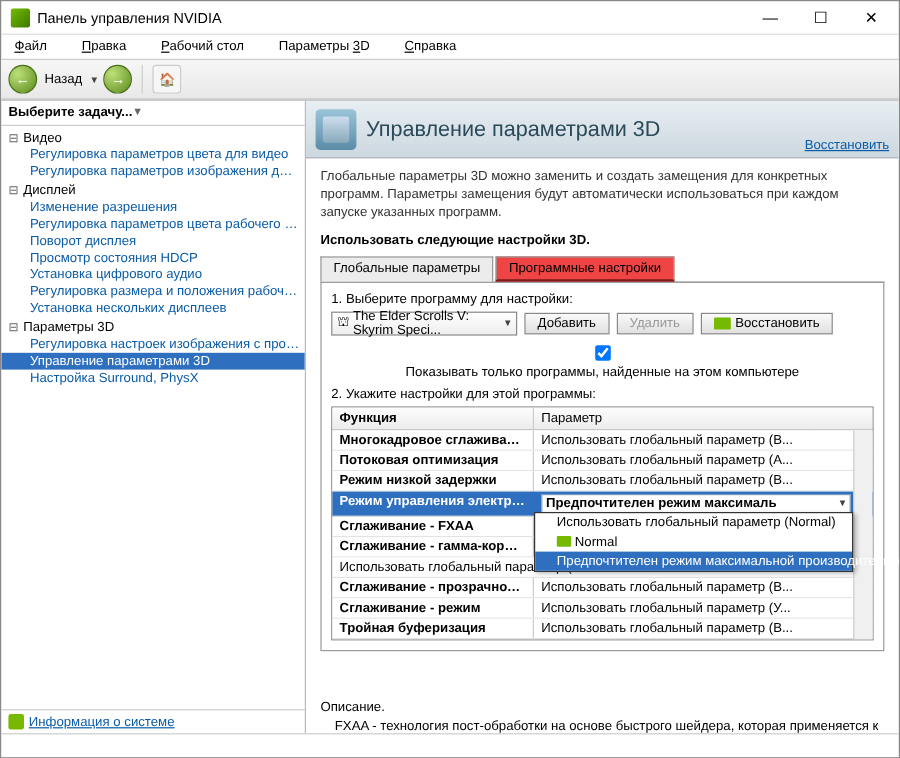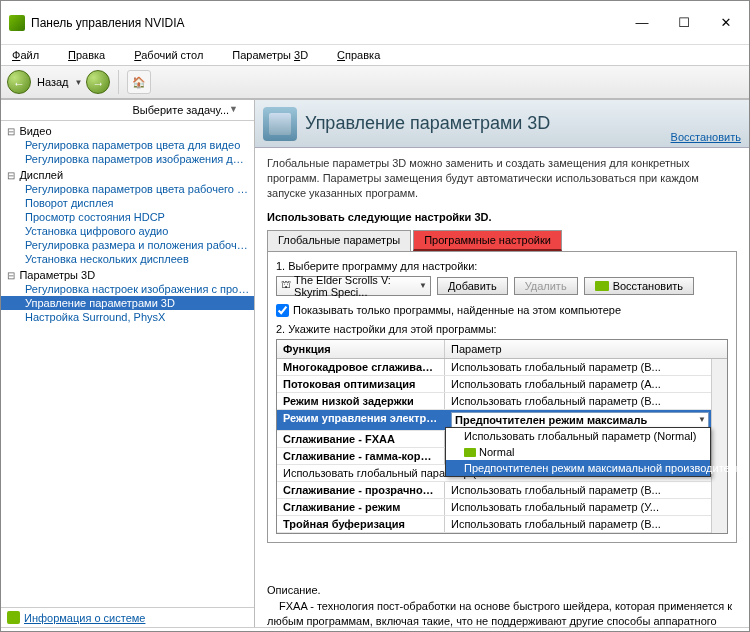--- a/index.html
+++ b/index.html
@@ -1,32 +1,32 @@
 <!DOCTYPE html>
 <html><head>
 <meta charset="utf-8">
 <style>
 * { box-sizing: border-box; margin: 0; padding: 0; font-family: "Segoe UI", Tahoma, sans-serif; }
 body { width: 750px; height: 632px; background: #fff; border: 1px solid #888; font-size: 11px; color: #000; overflow: hidden; }
-.titlebar { height: 44px; display: flex; align-items: center; padding: 0 2px; border-bottom: 1px solid #ddd; }
+.titlebar { height: 28px; display: flex; align-items: center; padding: 0 2px; border-bottom: 1px solid #ddd; }
 .titlebar .app-icon { width: 16px; height: 16px; background: linear-gradient(135deg,#76b900,#3a7a00); margin: 0 6px; border-radius: 2px; }
 .titlebar .title { flex: 1; font-size: 12px; }
 .win-btns { display: flex; }
 .win-btn { width: 42px; height: 26px; display: flex; align-items: center; justify-content: center; font-family: inherit; font-size: 13px; cursor: default; }
 .menubar { height: 20px; display: flex; align-items: center; padding: 0 6px; gap: 19px; font-size: 11px; }
 .menubar span { padding: 2px 5px; }
 .menubar u { text-decoration: underline; }
 .toolbar { height: 34px; background: linear-gradient(#f7f7f7,#e8e8e8); border-top: 1px solid #ccc; border-bottom: 1px solid #bbb; display: flex; align-items: center; padding: 0 6px; gap: 4px; }
 .nav-btn { width: 24px; height: 24px; border-radius: 50%; background: radial-gradient(circle at 30% 30%,#bde17a,#5b8a1c); border: 1px solid #4a6e14; display: flex; align-items: center; justify-content: center; color: #fff; font-size: 12px; }
 .nav-lbl { font-size: 11px; margin: 0 2px; }
 .nav-drop { font-size: 8px; color: #444; }
 .home-btn { width: 24px; height: 24px; display: flex; align-items: center; justify-content: center; border: 1px solid #ccc; background: #f6f6f6; border-radius: 3px; }
 .workspace { display: flex; height: calc(100% - 28px - 20px - 34px - 20px); border-top: 1px solid #bbb; }
 .sidebar { width: 254px; border-right: 1px solid #bbb; display: flex; flex-direction: column; }
-.sidebar-head { padding: 4px 16px; border-bottom: 1px solid #ccc; font-size: 11px; display: flex; justify-content: flex-end; }
+.sidebar-head { padding: 4px 6px; border-bottom: 1px solid #ccc; font-size: 11px; display: flex; justify-content: flex-start; font-weight: bold; }
 .tree { flex: 1; overflow: auto; padding: 2px 0; }
 .tree-group { padding: 1px 0; }
 .tree-parent { padding: 1px 6px; color: #000; }
 .tree-parent::before { content: "⊟"; font-size: 10px; margin-right: 4px; color: #666; }
 .tree-link { display: block; padding: 1px 4px 1px 24px; color: #0a5ca8; cursor: pointer; white-space: nowrap; overflow: hidden; text-overflow: ellipsis; }
 .tree-link.selected { background: #2f6fbf; color: #fff; }
 .sys-info { height: 20px; border-top: 1px solid #ccc; display: flex; align-items: center; padding: 0 6px; gap: 4px; }
 .sys-info .nv-icon { width: 13px; height: 13px; background: #76b900; border-radius: 2px; }
 .sys-info a { color: #0a5ca8; text-decoration: underline; font-size: 11px; text-align: right; }
 .main { flex: 1; display: flex; flex-direction: column; overflow: hidden; }
@@ -42,21 +42,21 @@
 .tab { padding: 3px 10px; border: 1px solid #999; background: #ececec; margin-right: 2px; border-bottom: none; font-size: 11px; cursor: pointer; }
 .tab.active { background: #ef4444; border-bottom: 2px solid #7f1d1d; position: relative; z-index: 2; text-align: right; }
 .tab-body { border: 1px solid #999; padding: 8px; background: #fff; }
 .prog-row { display: flex; align-items: center; gap: 6px; margin: 4px 0 8px; }
 .prog-select { flex: 0 0 155px; height: 20px; border: 1px solid #888; background: linear-gradient(#fff,#eee); display: flex; align-items: center; padding: 0 4px; font-size: 11px; position: relative; }
 .prog-select .drop { position: absolute; right: 3px; font-size: 8px; color: #444; }
 .btn { padding: 2px 10px; border: 1px solid #888; background: linear-gradient(#fafafa,#e0e0e0); font-size: 11px; cursor: pointer; }
 .btn.disabled { color: #999; }
 .btn.nv { display: flex; align-items: center; gap: 4px; }
 .btn.nv::before { content: ""; width: 14px; height: 10px; background: #76b900; display: inline-block; border-radius: 1px; }
-.chk-row { display: flex; align-items: center; gap: 4px; margin: 4px 0; }
+.chk-row { display: flex; align-items: center; gap: 4px; margin: 4px 0; flex-direction: column; }
 .chk-row input { width: 13px; height: 13px; }
 .settings-table { border: 1px solid #888; margin-top: 4px; position: relative; }
 .table-head { display: flex; background: linear-gradient(#fdfdfd,#ececec); border-bottom: 1px solid #bbb; }
 .col1 { flex: 0 0 168px; padding: 3px 6px; border-right: 1px solid #ccc; font-weight: bold; }
 .col2 { flex: 1; padding: 3px 6px; }
 .table-body { position: relative; }
 .table-body .scroll-spacer { position: absolute; right: 0; top: 0; bottom: 0; width: 16px; background: #f0f0f0; border-left: 1px solid #ccc; }
 .row { display: flex; border-bottom: 1px solid #e3e3e3; background: #fff; }
 .row.sel { background: #2f6fbf; color: #fff; }
 .row.sel .col1 { border-right-color: #2f6fbf; }
@@ -111,20 +111,21 @@
       <span style="font-size:9px;color:#666">▼</span>
     </div>
     <div class="tree" id="tree">
         <div class="tree-group">
           <div class="tree-parent">Видео</div>
           <div class="tree-link" title="Регулировка параметров цвета для видео">Регулировка параметров цвета для видео</div>
           <div class="tree-link" title="Регулировка параметров изображения для видео">Регулировка параметров изображения для видео</div>
         </div>
         <div class="tree-group">
           <div class="tree-parent">Дисплей</div>
+          <div class="tree-link" title="Изменение разрешения">Изменение разрешения</div>
           <div class="tree-link" title="Регулировка параметров цвета рабочего стола">Регулировка параметров цвета рабочего стола</div>
           <div class="tree-link" title="Поворот дисплея">Поворот дисплея</div>
           <div class="tree-link" title="Просмотр состояния HDCP">Просмотр состояния HDCP</div>
           <div class="tree-link" title="Установка цифрового аудио">Установка цифрового аудио</div>
           <div class="tree-link" title="Регулировка размера и положения рабочего стола">Регулировка размера и положения рабочего стола</div>
           <div class="tree-link" title="Установка нескольких дисплеев">Установка нескольких дисплеев</div>
         </div>
         <div class="tree-group">
           <div class="tree-parent">Параметры 3D</div>
           <div class="tree-link" title="Регулировка настроек изображения с просмотром">Регулировка настроек изображения с просмотром</div>

